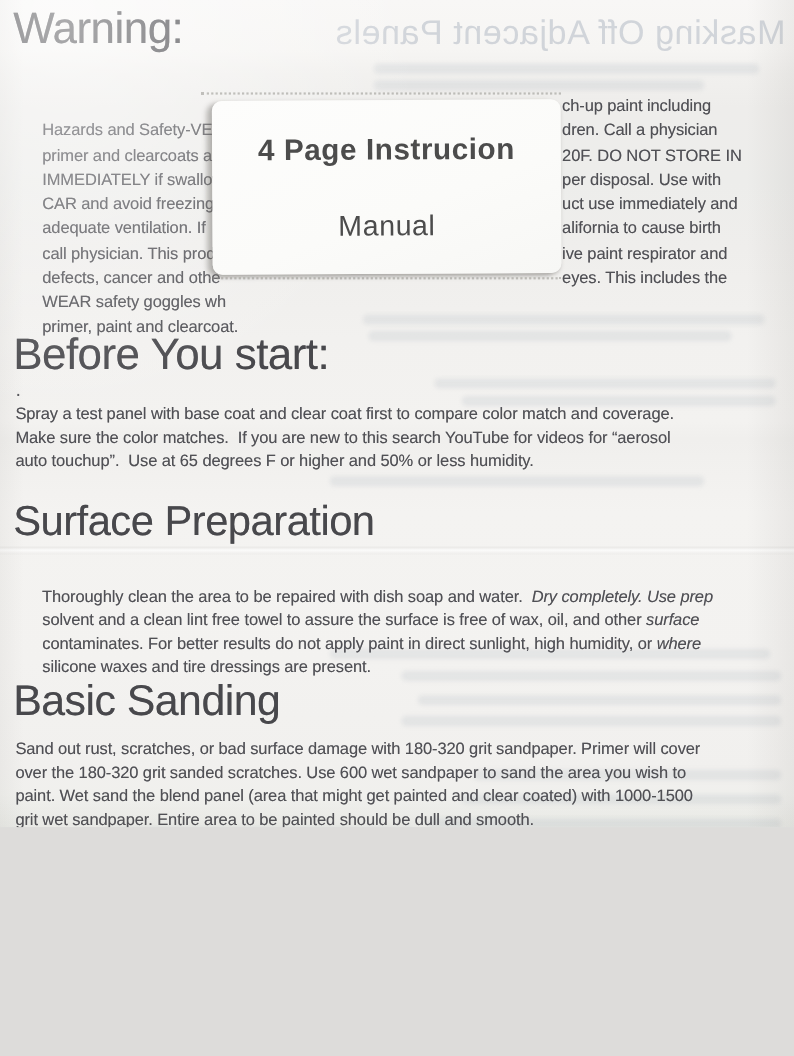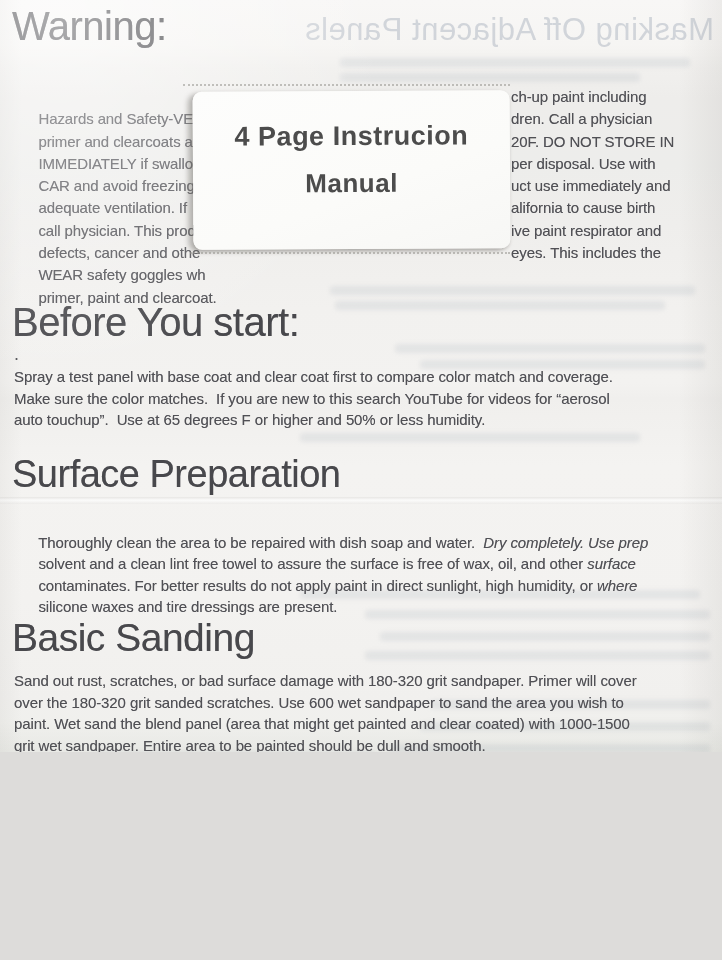--- a/index.html
+++ b/index.html
@@ -44,21 +44,21 @@
   #stray-dot{position:absolute;left:14px;top:344px;font-size:18px;color:#55555a;}
 
   #sticker{
     position:absolute;left:193px;top:91px;width:317px;height:158px;
     background:linear-gradient(160deg,#fdfdfc 0%,#fbfbf9 60%,#f7f7f5 100%);
     border-radius:9px;transform:rotate(-0.3deg);
     box-shadow:-5px 2px 5px rgba(95,92,88,0.38), 0 2px 3px rgba(120,117,112,0.25);
     display:flex;flex-direction:column;align-items:center;z-index:5;
   }
   #sticker-title{margin-top:30px;font-weight:bold;font-size:27px;color:#4c4c4c;letter-spacing:0.5px;white-space:pre;}
-  #sticker-subtitle{margin-top:16px;font-weight:bold;font-size:26px;color:#4c4c4c;letter-spacing:0.5px;white-space:pre;}
+  #sticker-subtitle{margin-top:38px;font-weight:normal;font-size:26px;color:#4c4c4c;letter-spacing:0.5px;white-space:pre;}
 
   .dots{position:absolute;height:0;border-top:2px dotted rgba(150,147,142,0.55);z-index:4;}
   #dots-top{left:183px;top:84px;width:327px;}
   #dots-bottom{left:190px;top:252px;width:320px;z-index:6;}
 
   #crease{position:absolute;left:0;top:497px;width:722px;height:7px;
     background:linear-gradient(180deg, rgba(120,117,112,0.10) 0%, rgba(255,255,255,0.65) 45%, rgba(120,117,112,0.05) 100%);}
 
   #ghost-heading{
     position:absolute;left:322px;top:12px;width:392px;font-size:31px;

